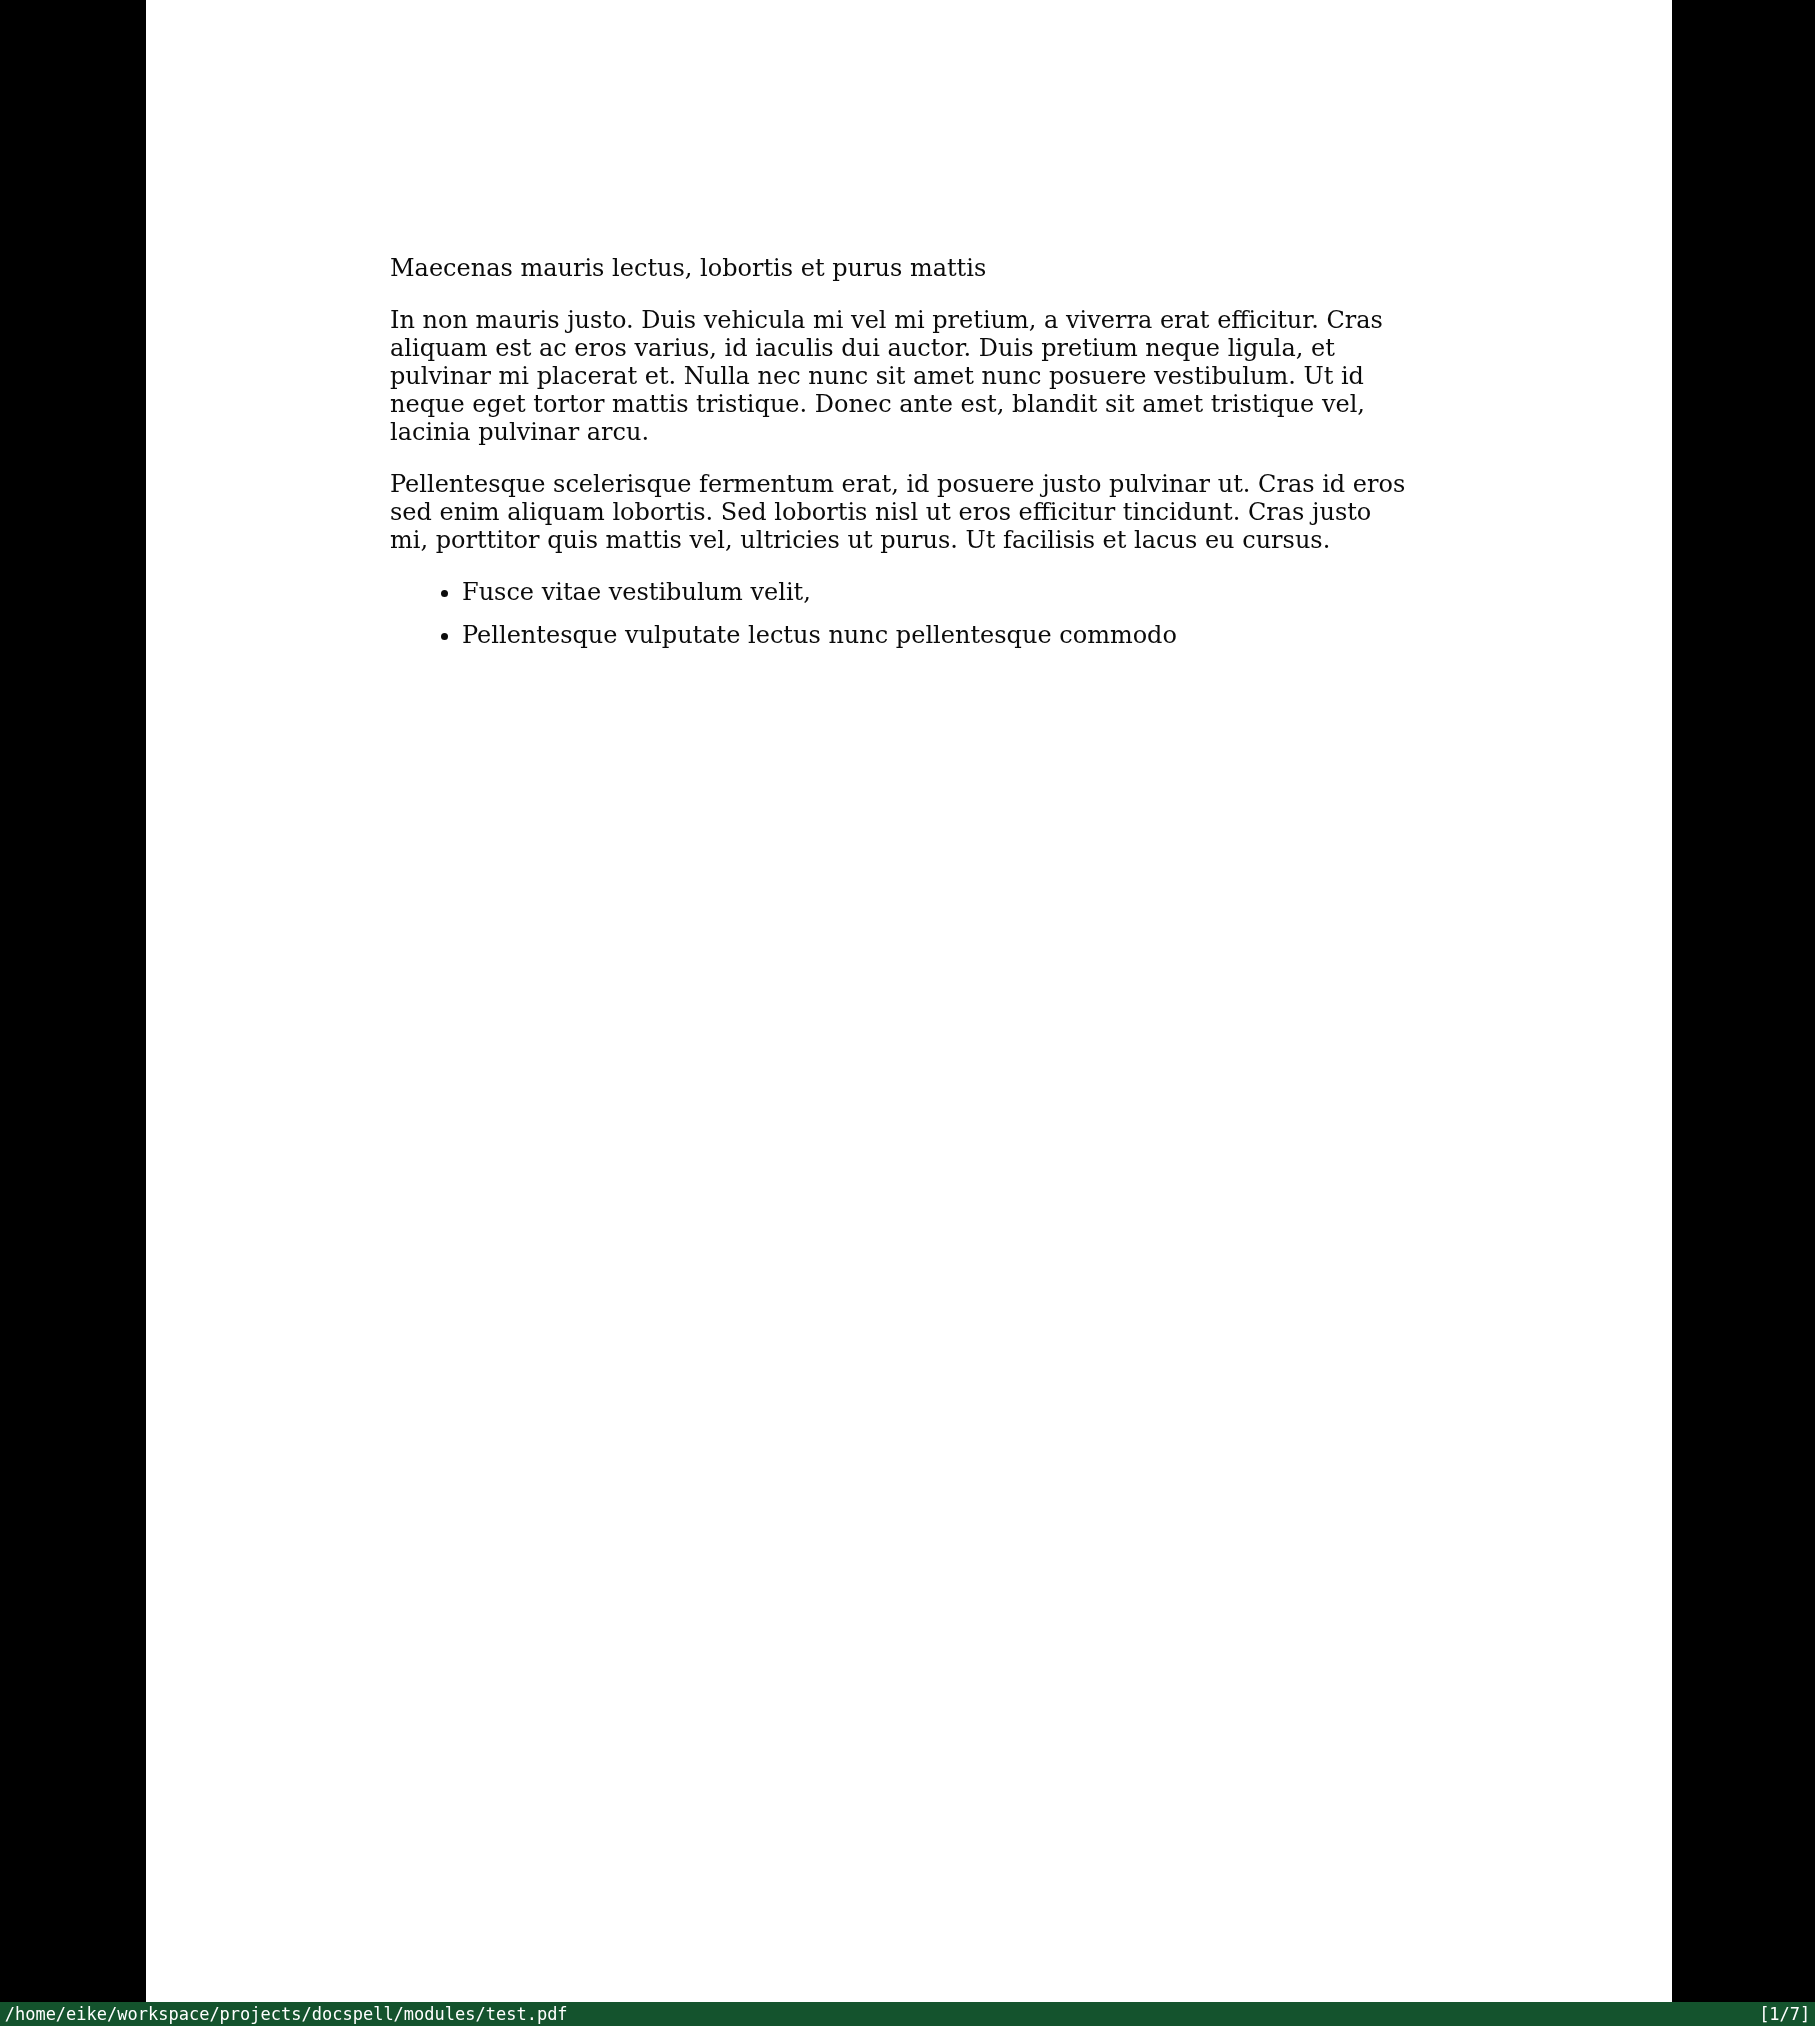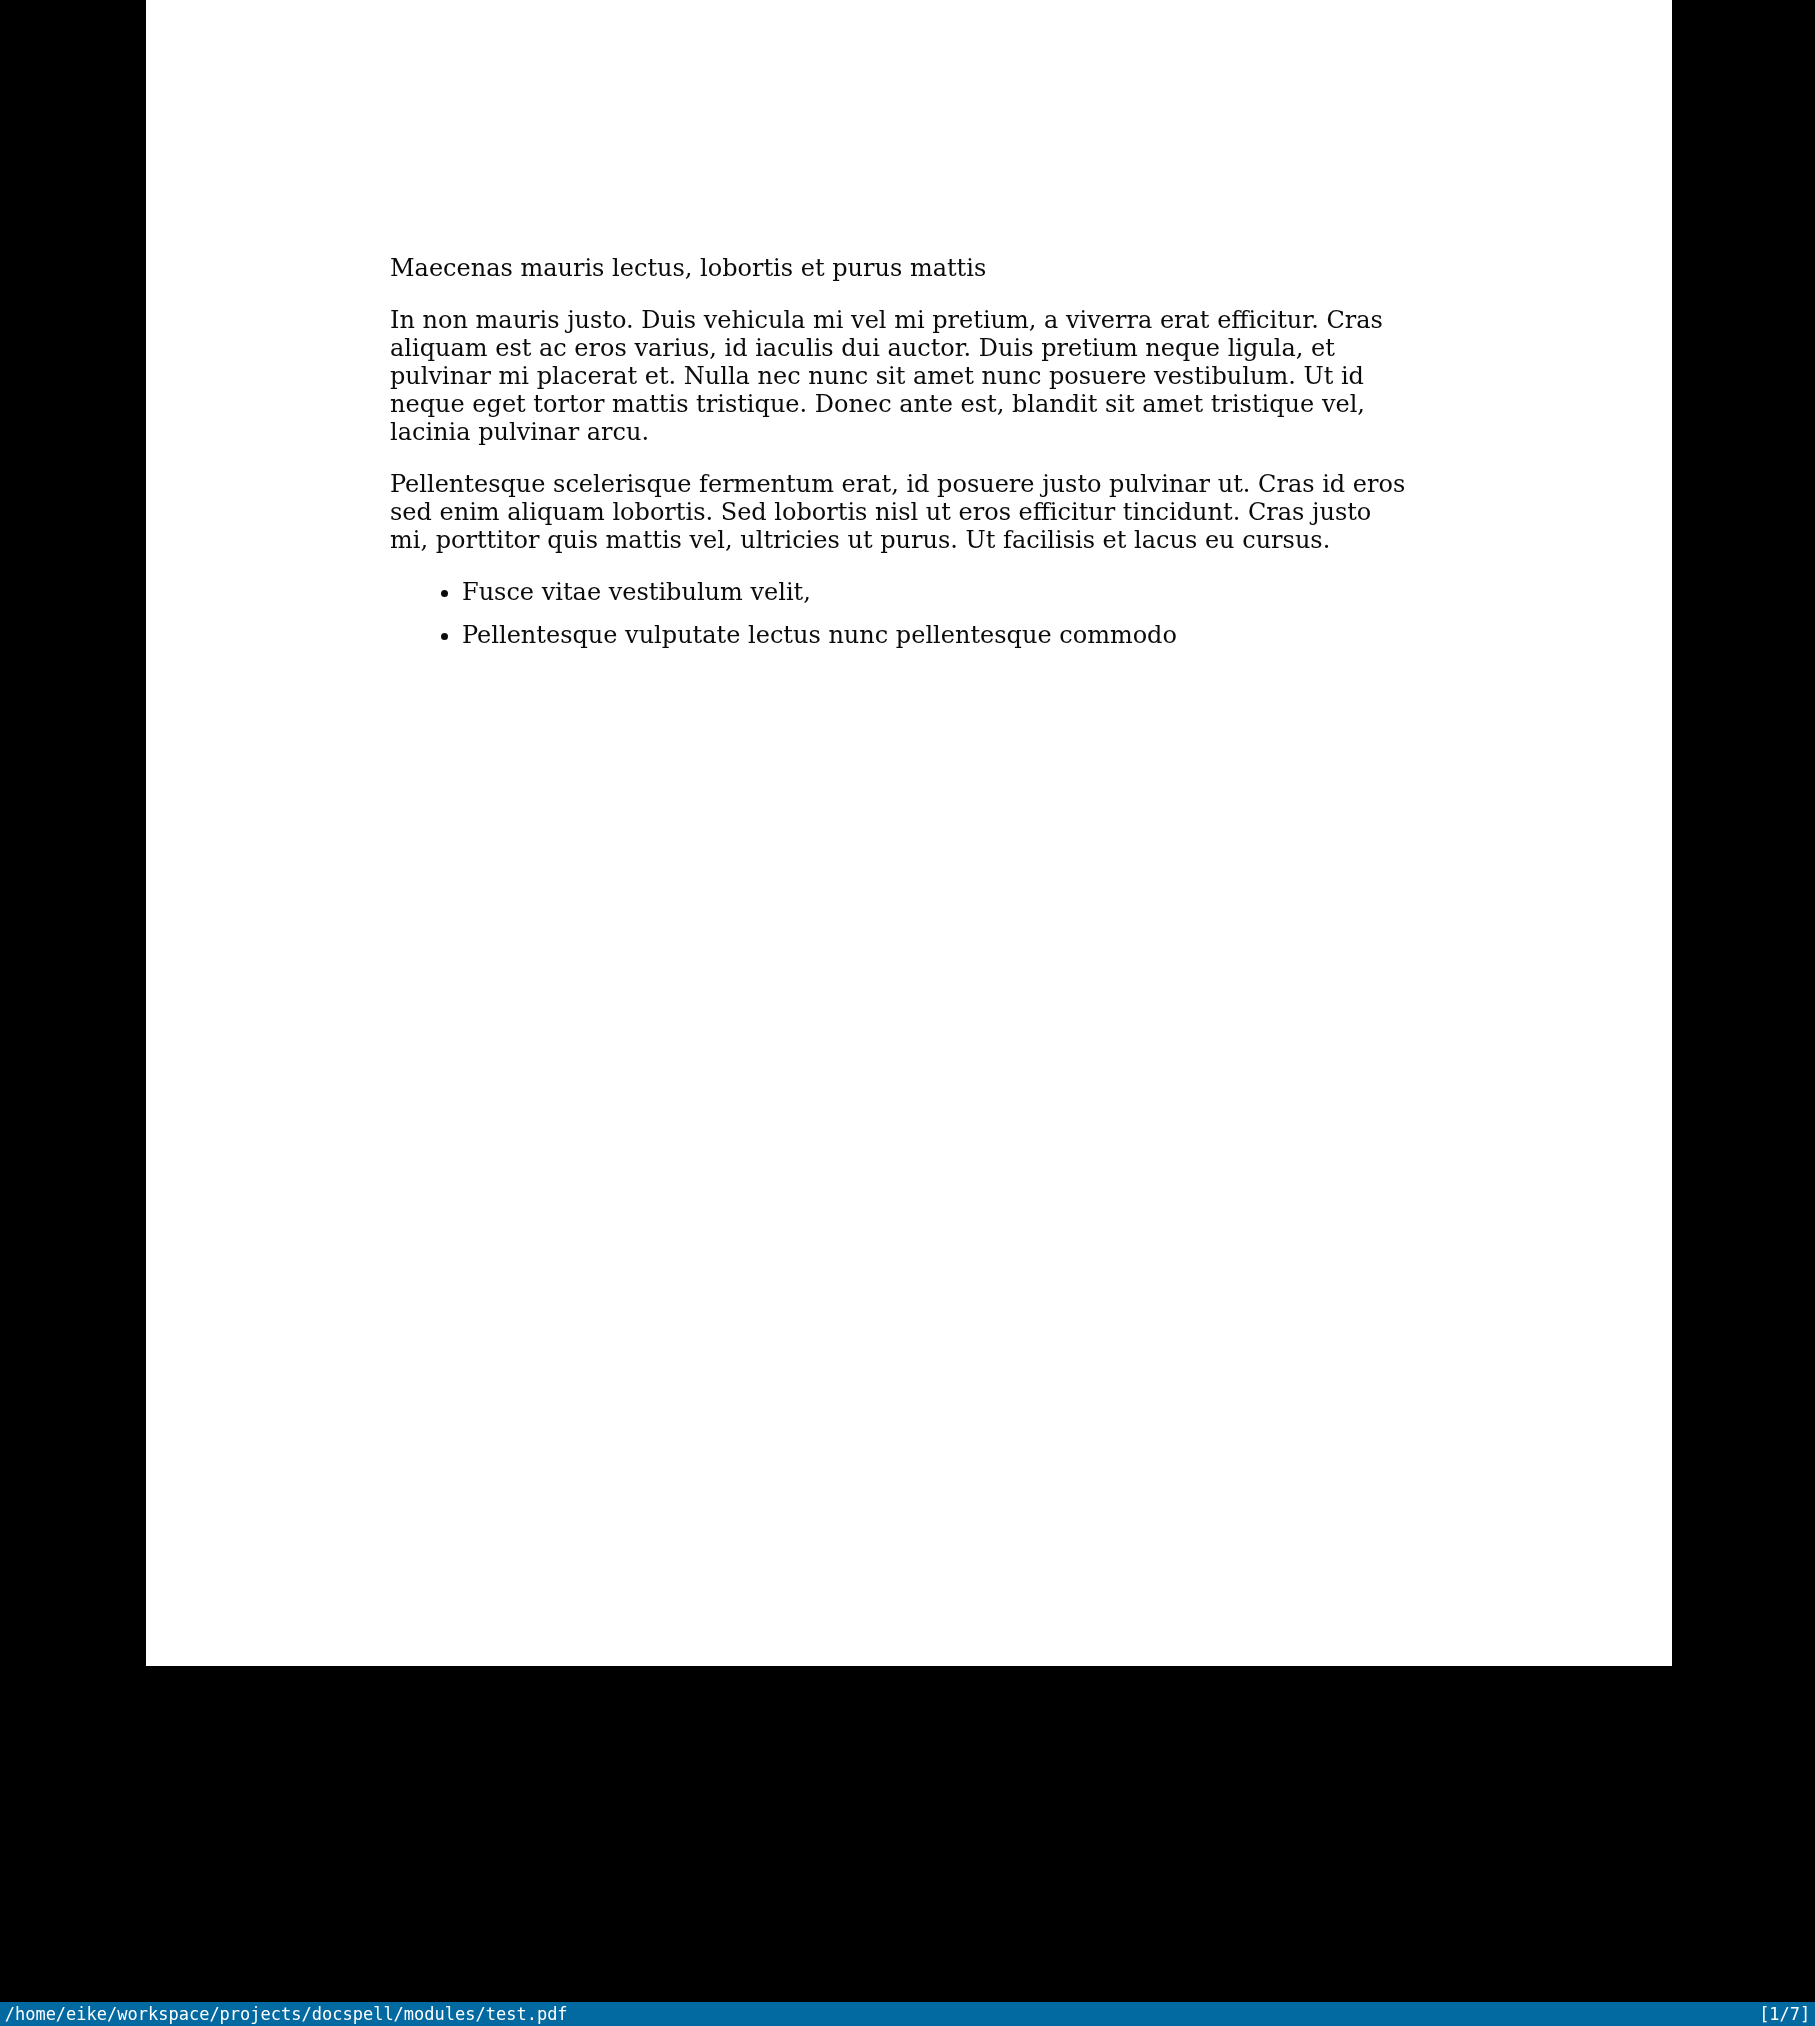--- a/index.html
+++ b/index.html
@@ -20,21 +20,21 @@
     height: 2002px;
     background: #000000;
     overflow: hidden;
   }
 
   .page {
     position: absolute;
     left: 146px;
     top: 0;
     width: 1526px;
-    height: 1666px;
+    height: 2002px;
     background: #ffffff;
   }
 
   .content {
     box-sizing: content-box;
     padding-top: 254px;
     margin-left: 244px;
     width: 1022px;
     font-family: "DejaVu Serif", "Liberation Serif", serif;
     font-size: 24px;
@@ -63,21 +63,21 @@
     padding: 0;
     line-height: 28px;
   }
 
   .statusbar {
     position: absolute;
     left: 0;
     top: 2002px;
     width: 1815px;
     height: 24.6px;
-    background: #0369a1;
+    background: #14532d;
     color: #ffffff;
     font-family: "DejaVu Sans Mono", "Liberation Mono", monospace;
     font-size: 17px;
     line-height: 24.6px;
     display: flex;
     justify-content: space-between;
     align-items: center;
     box-sizing: border-box;
     padding: 0 4.7px;
     white-space: nowrap;

